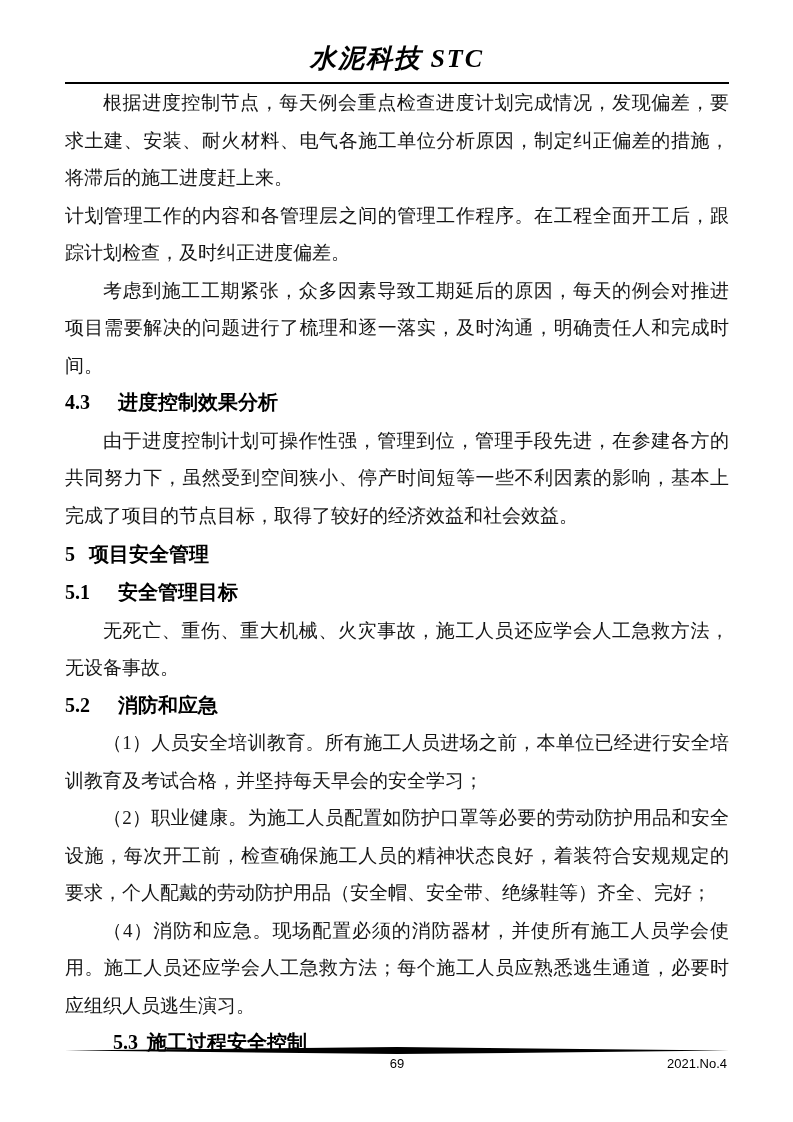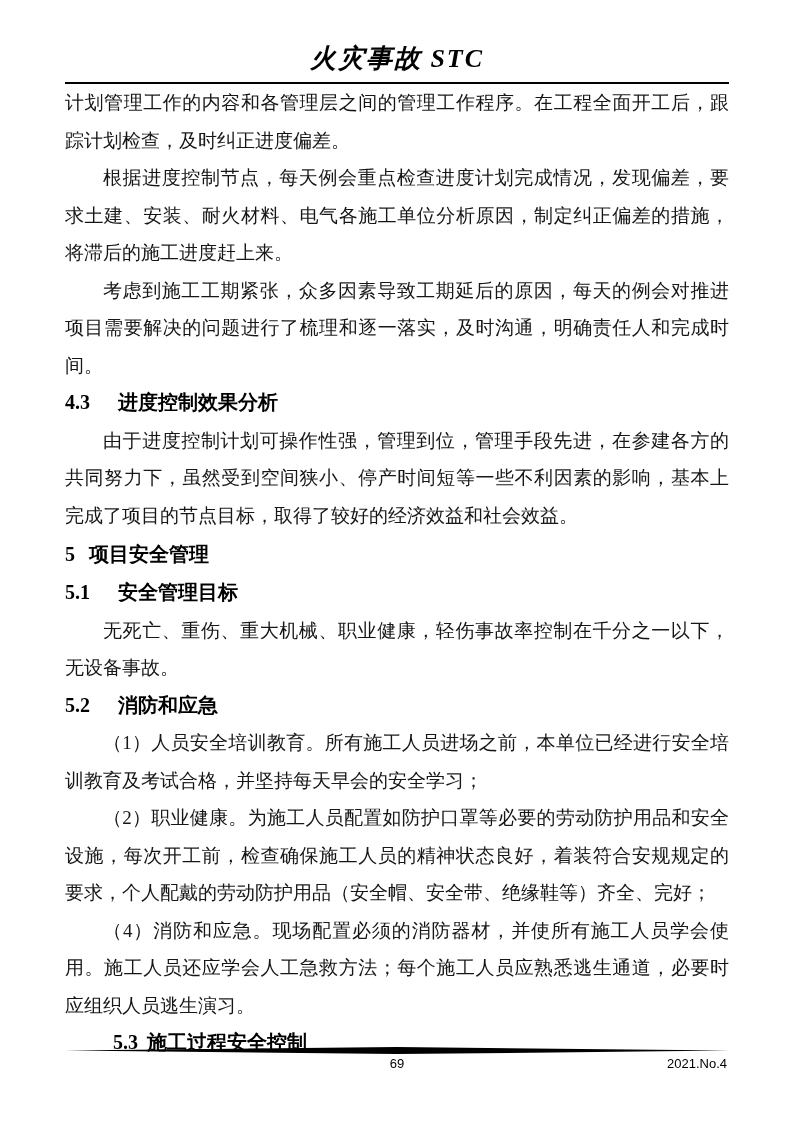--- a/index.html
+++ b/index.html
@@ -98,46 +98,46 @@
     right: 2px;
     top: 1px;
   }
 </style>
 </head>
 <body>
 
 <div class="page">
 
   <div class="header">
-    <div class="journal-title">火灾事故 STC</div>
+    <div class="journal-title">水泥科技 STC</div>
   </div>
 
   <div class="doc-body">
 
+    <p class="para">根据进度控制节点，每天例会重点检查进度计划完成情况，发现偏差，要求土建、安装、耐火材料、电气各施工单位分析原因，制定纠正偏差的措施，将滞后的施工进度赶上来。</p>
+
     <p class="para cont">计划管理工作的内容和各管理层之间的管理工作程序。在工程全面开工后，跟踪计划检查，及时纠正进度偏差。</p>
-
-    <p class="para">根据进度控制节点，每天例会重点检查进度计划完成情况，发现偏差，要求土建、安装、耐火材料、电气各施工单位分析原因，制定纠正偏差的措施，将滞后的施工进度赶上来。</p>
 
     <p class="para">考虑到施工工期紧张，众多因素导致工期延后的原因，每天的例会对推进项目需要解决的问题进行了梳理和逐一落实，及时沟通，明确责任人和完成时间。</p>
 
     <h3 class="h-sec">
       <span class="hnum">4.3</span><span>进度控制效果分析</span>
     </h3>
 
     <p class="para">由于进度控制计划可操作性强，管理到位，管理手段先进，在参建各方的共同努力下，虽然受到空间狭小、停产时间短等一些不利因素的影响，基本上完成了项目的节点目标，取得了较好的经济效益和社会效益。</p>
 
     <h2 class="h-chap">
       <span class="hnum">5</span><span>项目安全管理</span>
     </h2>
 
     <h3 class="h-sec">
       <span class="hnum">5.1</span><span>安全管理目标</span>
     </h3>
 
-    <p class="para">无死亡、重伤、重大机械、职业健康，轻伤事故率控制在千分之一以下，无设备事故。</p>
+    <p class="para">无死亡、重伤、重大机械、火灾事故，施工人员还应学会人工急救方法，无设备事故。</p>
 
     <h3 class="h-sec">
       <span class="hnum">5.2</span><span>消防和应急</span>
     </h3>
 
     <p class="para">（1）人员安全培训教育。所有施工人员进场之前，本单位已经进行安全培训教育及考试合格，并坚持每天早会的安全学习；</p>
 
     <p class="para">（2）职业健康。为施工人员配置如防护口罩等必要的劳动防护用品和安全设施，每次开工前，检查确保施工人员的精神状态良好，着装符合安规规定的要求，个人配戴的劳动防护用品（安全帽、安全带、绝缘鞋等）齐全、完好；</p>
 
 

